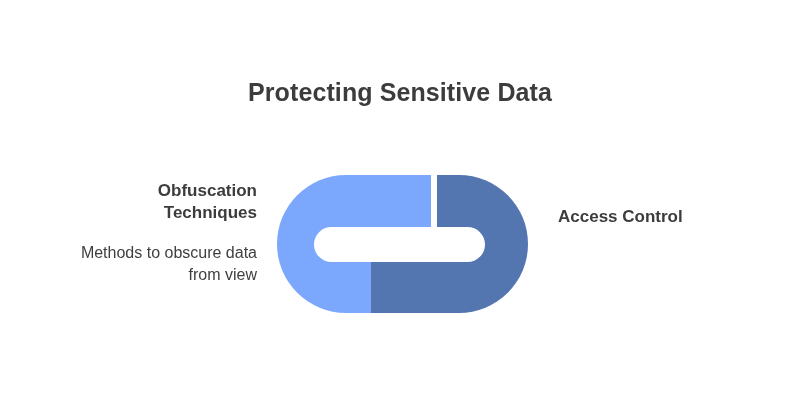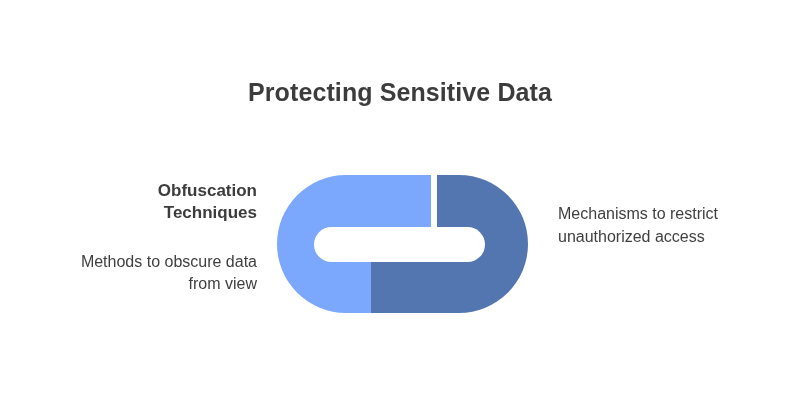--- a/index.html
+++ b/index.html
@@ -78,21 +78,21 @@
   }
 
   .side-body {
     font-size: 16px;
     font-weight: normal;
     color: #3f3f3f;
     line-height: 1.42;
   }
 
   .side-left .side-body {
-    margin-top: 27px;
+    margin-top: 18px;
   }
 
   .side-right .side-body {
     margin-top: 17px;
   }
 </style>
 </head>
 <body>
 
 <div class="canvas" style="background: rgb(255, 255, 255);">
@@ -117,16 +117,16 @@
 
       <g mask="url(#ring-mask)">
         <path d="M 15 12 H 169 V 99 H 121 V 150 H 15 Z" fill="#7ba8fc"></path>
 
         <path d="M 175 12 H 266 V 150 H 109 V 99 H 175 Z" fill="#5375b0"></path>
       </g>
     </svg>
   </div>
 
   <div class="side side-right">
-    <div class="side-body">Mechanisms to restrict unauthorized access</div>
+    <div class="side-heading">Access Control</div>
   </div>
 
 </div>
 
 </body></html>

